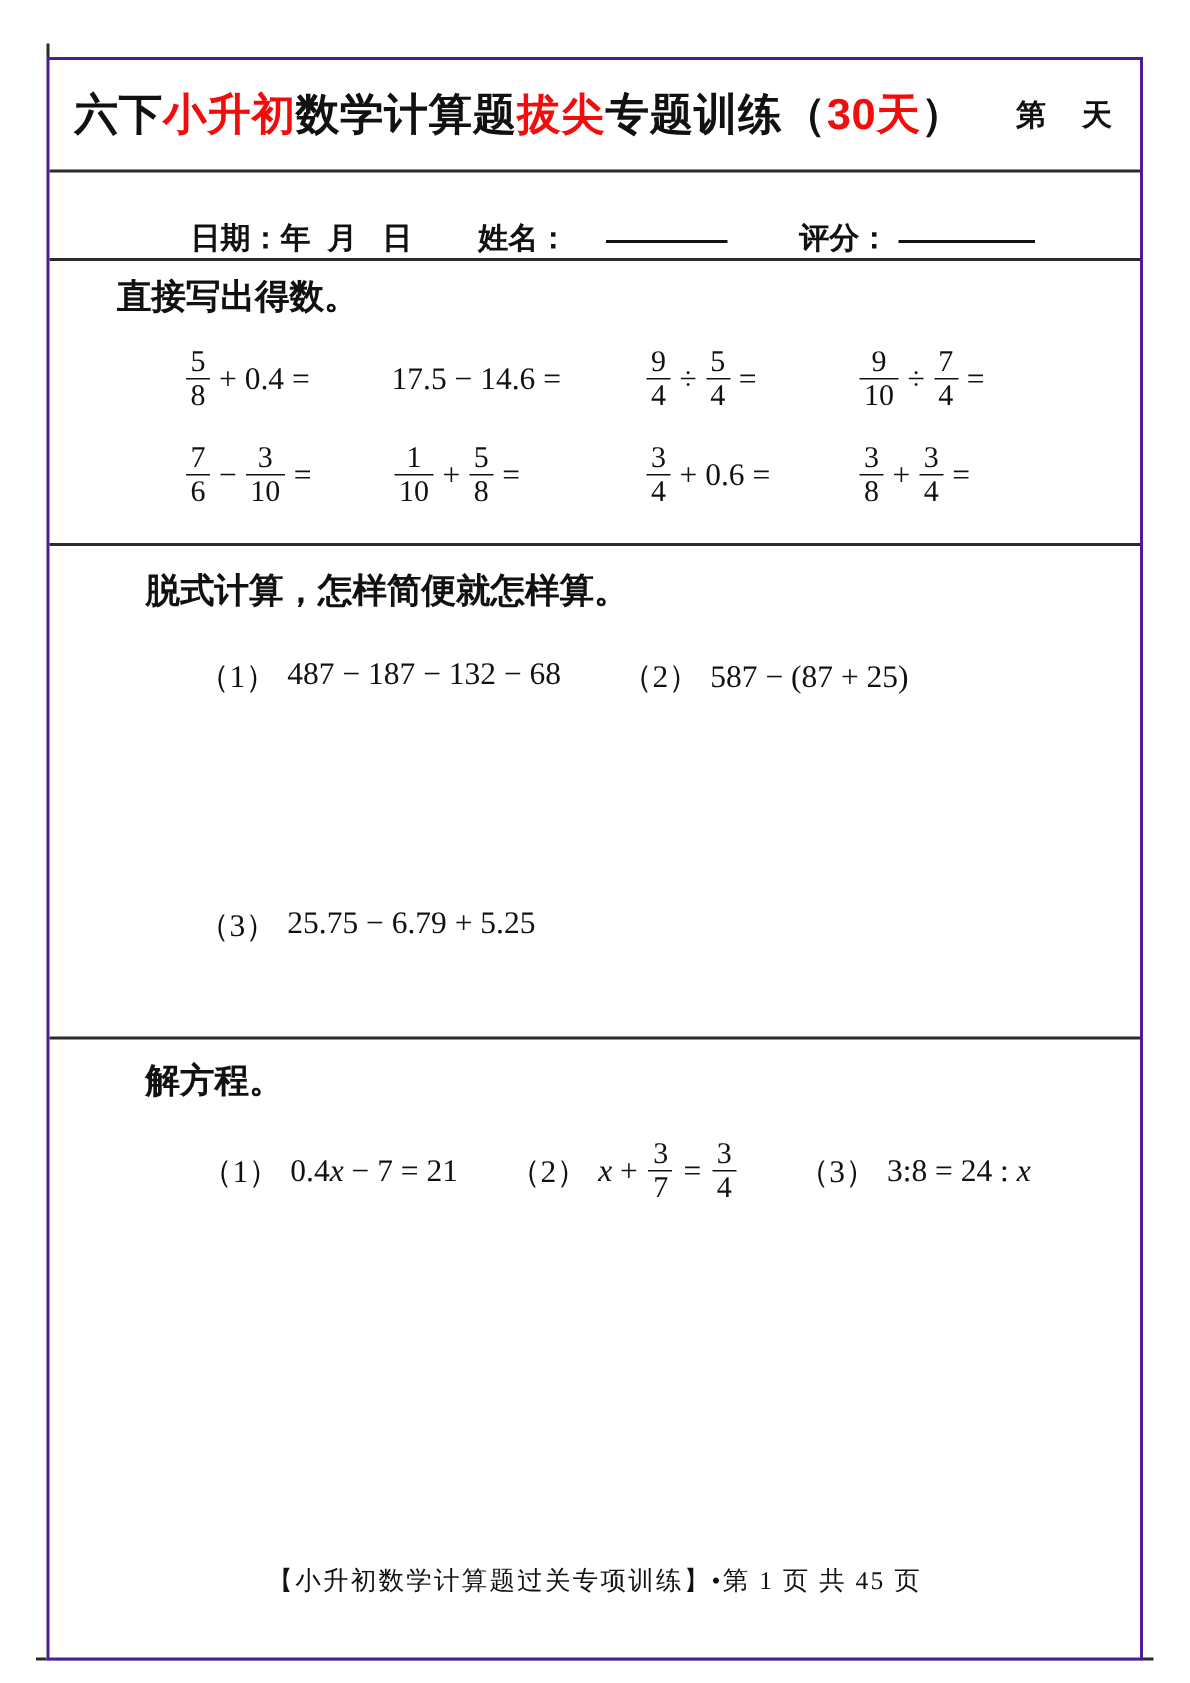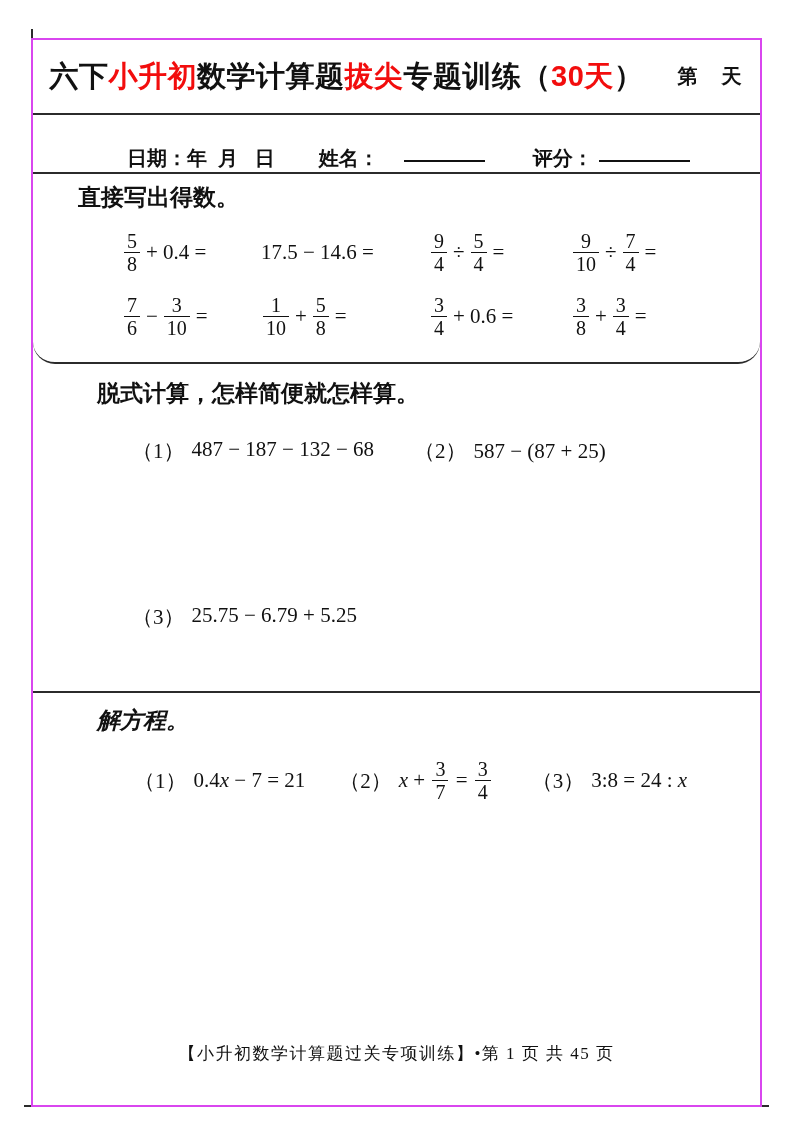--- a/index.html
+++ b/index.html
@@ -2,21 +2,21 @@
 <html><head>
 <meta charset="utf-8">
 <style>
   html,body{margin:0;padding:0;}
   body{
     width:793px;height:1122px;position:relative;background:#ffffff;
     font-family:"Liberation Sans",sans-serif;color:#111;overflow:hidden;
   }
   .frame{
     position:absolute;left:31px;top:38px;width:727px;height:1065px;
-    border:2px solid #d946ef;display:flex;flex-direction:column;background:#fff;
+    border:2px solid #4c1d95;display:flex;flex-direction:column;background:#fff;
   }
   
   .tick-v{position:absolute;left:31px;top:29px;width:2px;height:9px;background:#2b2b2b;}
   .tick-h{position:absolute;left:24px;top:1105px;width:745px;height:2px;background:#2b2b2b;}
 
   .box{border-bottom:2px solid #2b2b2b;box-sizing:border-box;}
 
   
   .title-row{height:75px;display:flex;align-items:center;justify-content:center;gap:34px;}
   .main-title{font-size:29px;font-weight:bold;letter-spacing:0.5px;white-space:pre;}
@@ -28,21 +28,21 @@
   .name-label{margin-left:44px;}
   .score-label{margin-left:48px;}
   .blank{display:inline-block;border-bottom:2px solid #111;height:24px;align-self:center;margin-top:10px;}
   .blank-name{width:81px;margin-left:25px;}
   .blank-score{width:91px;margin-left:6px;}
 
   
   .section-heading{font-size:23px;font-weight:bold;}
 
   
-  .quick{height:190px;padding-top:8px;box-sizing:border-box;border-radius:22px;}
+  .quick{height:190px;padding-top:8px;box-sizing:border-box;}
   .quick .section-heading{margin-left:45px;}
   .quick-grid{margin-top:15px;padding-left:89px;display:grid;
     grid-template-columns:139px 168px 142px 1fr;row-gap:16px;}
   .qcell{height:48px;display:flex;align-items:center;
     font-family:"Liberation Serif",serif;font-size:21px;white-space:pre;}
   .frac{display:inline-flex;flex-direction:column;align-items:center;text-align:center;
     font-size:20px;line-height:1.1;margin:0 2px;font-family:"Liberation Serif",serif;}
   .frac .fn{padding:0 3px;}
   .frac .fd{border-top:1.6px solid #111;padding:0 3px;}
   .mop{margin:0 4px;}
@@ -52,21 +52,21 @@
   .written .section-heading{margin-left:64px;}
   .wrow{padding-left:99px;display:flex;font-family:"Liberation Serif",serif;
     font-size:21px;white-space:pre;}
   .wrow1{margin-top:28px;}
   .wrow2{margin-top:138px;}
   .wp-first{display:inline-flex;width:282px;}
   .pno{margin-right:7px;}
 
   
   .eq-section{flex:1;display:flex;flex-direction:column;padding-top:12px;box-sizing:border-box;}
-  .eq-section .section-heading{margin-left:64px;font-style:italic;}
+  .eq-section .section-heading{margin-left:64px;}
   .eqrow{margin-top:22px;padding-left:101px;display:flex;align-items:center;
     font-family:"Liberation Serif",serif;font-size:21px;white-space:pre;}
   .eqp{display:inline-flex;align-items:center;}
   .eqp2{margin-left:34px;}
   .eqp3{margin-left:39px;}
   .mvar{font-style:italic;font-family:"Liberation Serif",serif;}
 
   
   .footer{margin-top:auto;margin-bottom:40px;text-align:center;
     font-family:"Liberation Serif",serif;font-size:17px;letter-spacing:1.5px;white-space:pre;}

